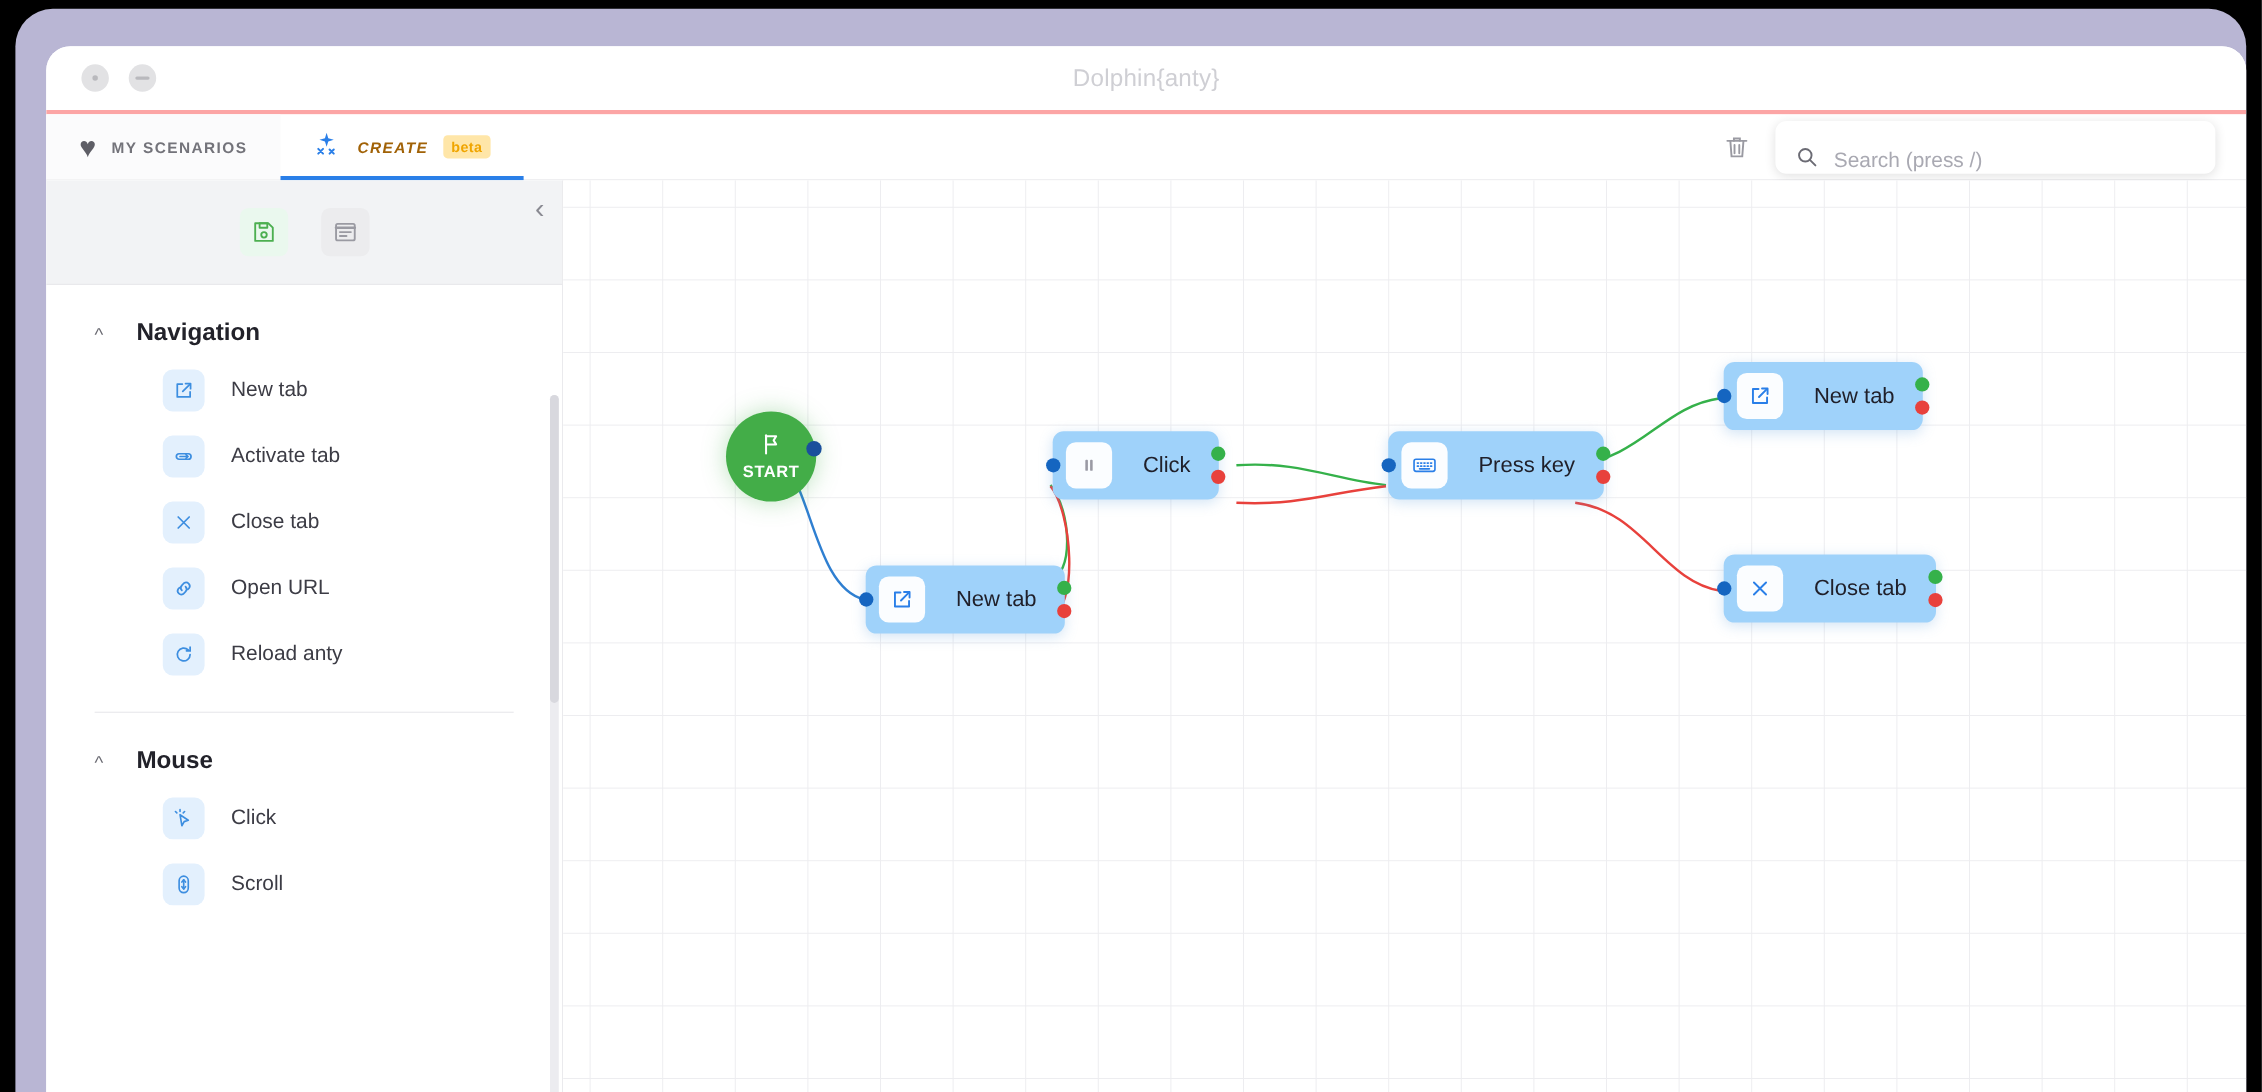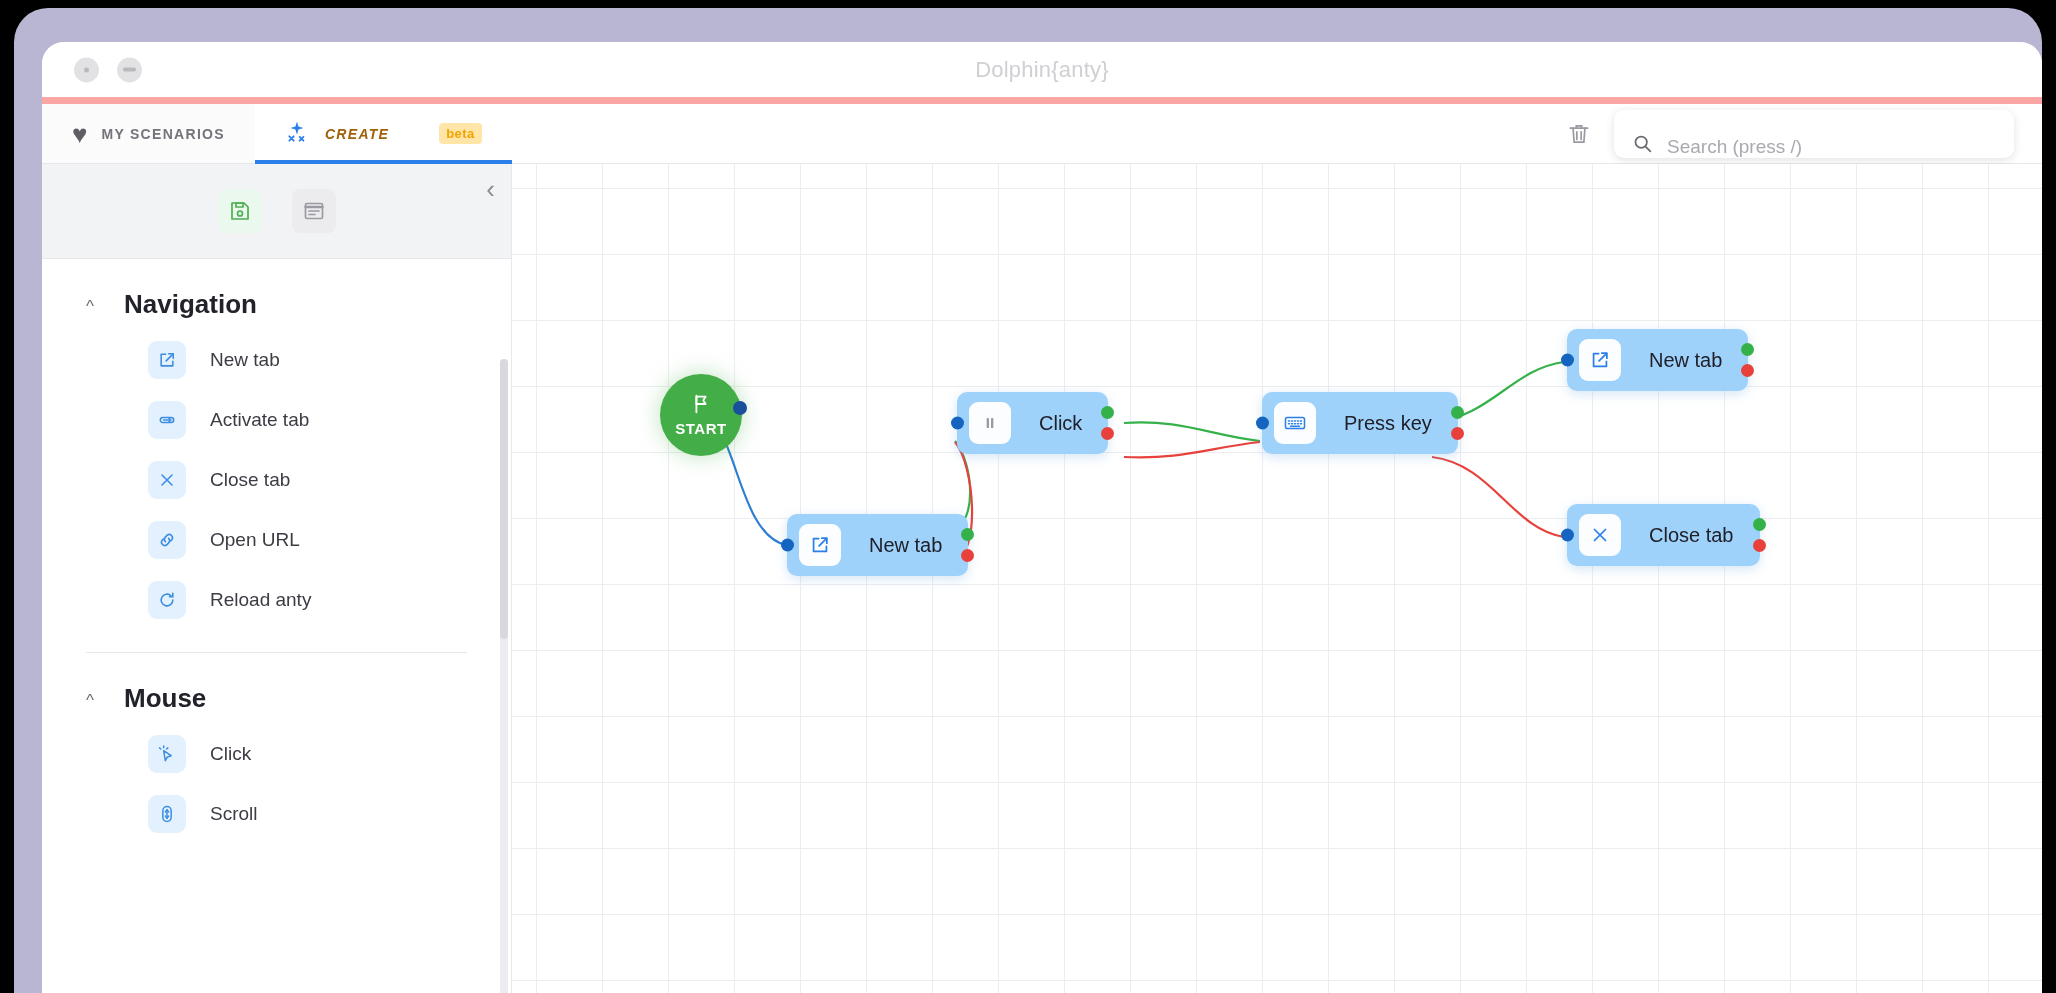--- a/index.html
+++ b/index.html
@@ -25,21 +25,21 @@
     background: #ffffff;
     border-radius: 22px 22px 0 0;
     overflow: hidden;
   }
 
   
   .titlebar {
     position: relative;
     height: 62px;
     background: #fff;
-    border-bottom: 7px solid #fca5a5;
+    border-bottom: 4px solid #fca5a5;
   }
   .win-controls {
     position: absolute; left: 32px; top: 50%;
     transform: translateY(-50%);
     display: flex; gap: 18px;
   }
   .win-btn {
     width: 25px; height: 25px; border-radius: 50%;
     background: #e2e2e4;
     display: flex; align-items: center; justify-content: center;
@@ -76,21 +76,20 @@
   .tab.active::after {
     content: ""; position: absolute; left: 0; right: 0; bottom: -1px;
     height: 4px; background: #2a7fe8;
   }
   .heart { color: #5e5e66; font-size: 26px; line-height: 1; }
   .badge-beta {
     background: #ffe6a8; color: #f0a500;
     font-size: 13px; font-weight: bold;
     padding: 3px 7px; border-radius: 4px;
     letter-spacing: .4px;
-    margin-left: 36px;
   }
 
   
   .topright {
     position: absolute; right: 28px; top: 50%;
     transform: translateY(-50%);
     display: flex; align-items: center; gap: 22px;
   }
   .trash-btn { cursor: pointer; display: flex; }
   .searchbox {
@@ -142,21 +141,21 @@
   .group { padding: 0 0 0 44px; }
   .group-header {
     display: flex; align-items: center; gap: 30px;
     padding: 30px 0 10px 0;
     cursor: pointer;
   }
   .chev-up {
     color: #6a6a72; font-size: 17px; line-height: 1;
     display: inline-block; transform: translateY(2px);
   }
-  .group-title { font-size: 26px; font-weight: bold; color: #22222a; }
+  .group-title { font-size: 22px; font-weight: bold; color: #22222a; }
   .item {
     display: flex; align-items: center; gap: 24px;
     padding: 11px 0 11px 62px;
     cursor: pointer;
   }
   .item-icon {
     width: 38px; height: 38px; border-radius: 9px;
     background: #e3f0fd;
     display: flex; align-items: center; justify-content: center;
     flex: 0 0 38px;

